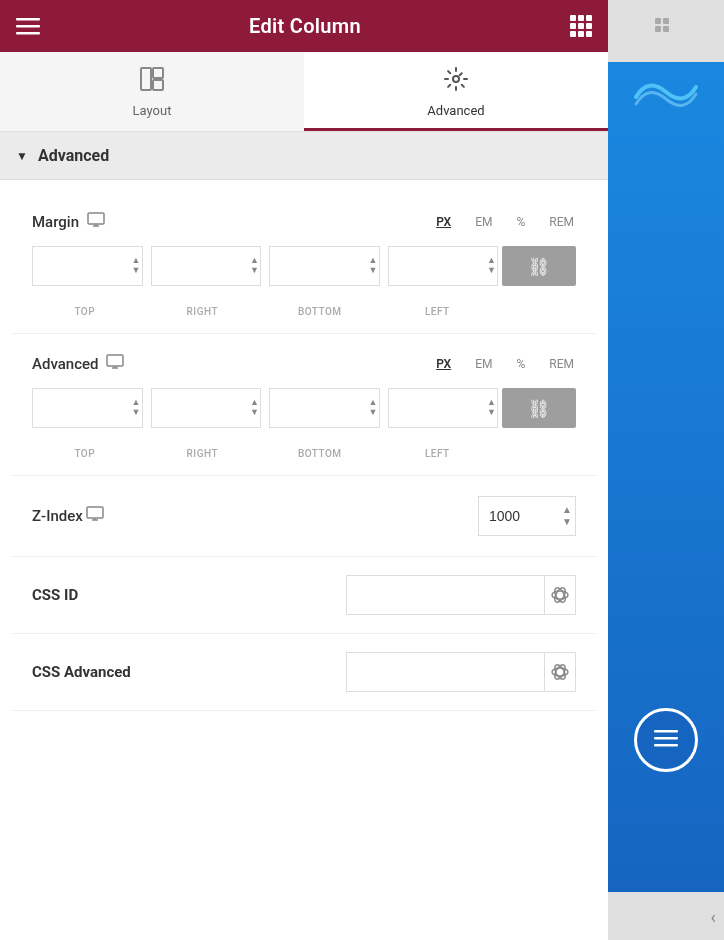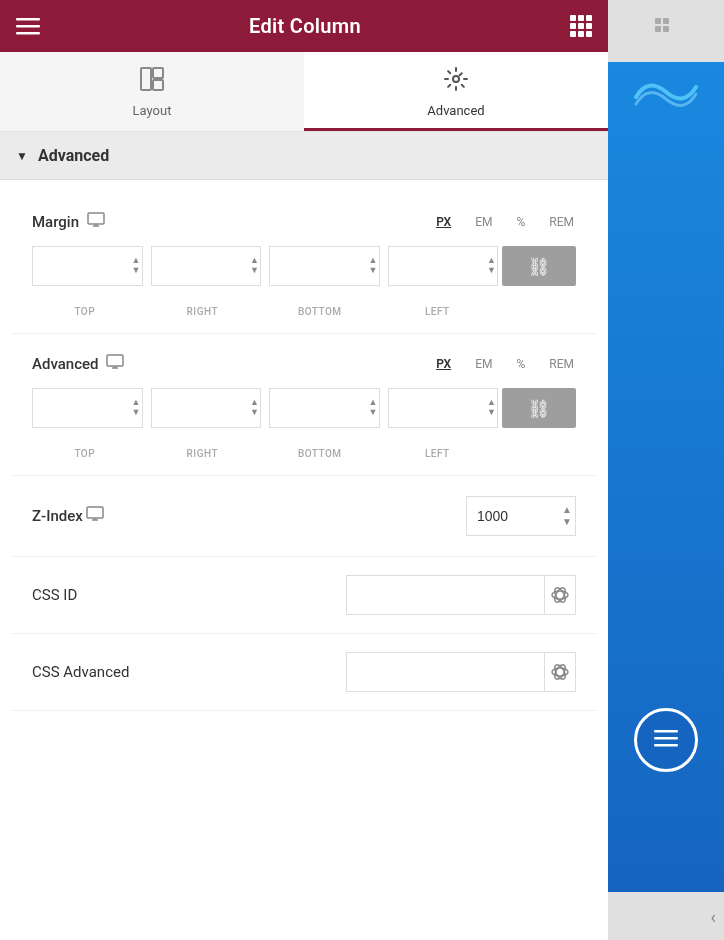--- a/index.html
+++ b/index.html
@@ -253,21 +253,21 @@
     .z-index-label {
       display: flex;
       align-items: center;
       gap: 3px;
       font-size: 15px;
       color: #333;
       font-weight: 500;
     }
     .z-index-input-wrap {
       position: relative;
-      width: 110px;
+      width: 98px;
     }
     .z-index-input {
       width: 100%;
       height: 40px;
       border: 1px solid #ddd;
       background: #fff;
       padding: 0 28px 0 10px;
       font-size: 14px;
       color: #333;
       outline: none;
@@ -293,21 +293,21 @@
     .css-field-row {
       display: flex;
       align-items: center;
       justify-content: space-between;
       padding: 18px 20px;
       border-bottom: 1px solid #f0f0f0;
     }
     .css-field-label {
       font-size: 15px;
       color: #333;
-      font-weight: 400;
+      font-weight: 700;
     }
     .css-input-wrap {
       display: flex;
       align-items: center;
       border: 1px solid #ddd;
       background: #fff;
       width: 230px;
       height: 40px;
     }
     .css-input {

